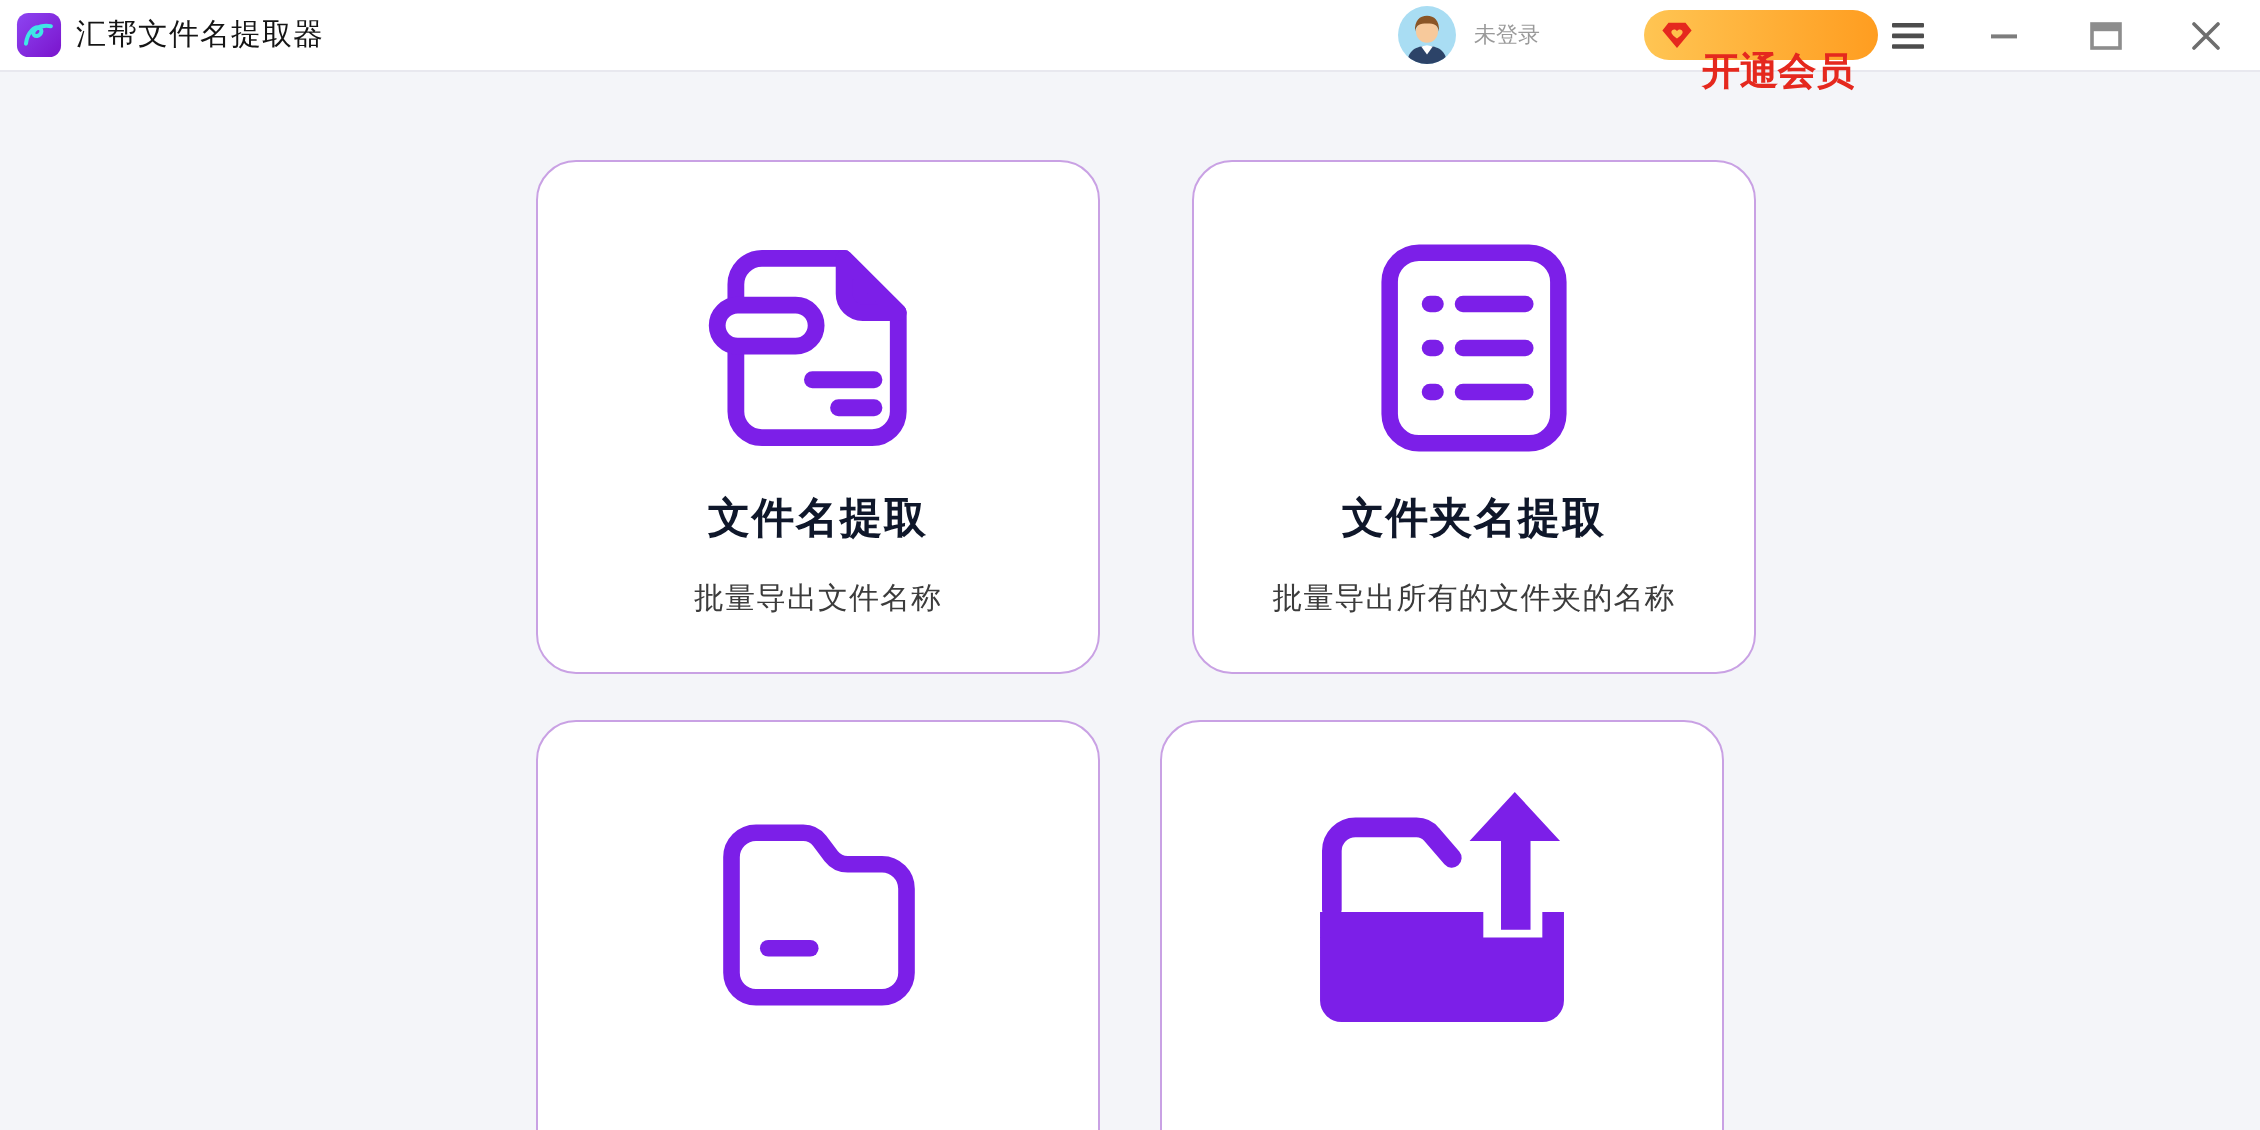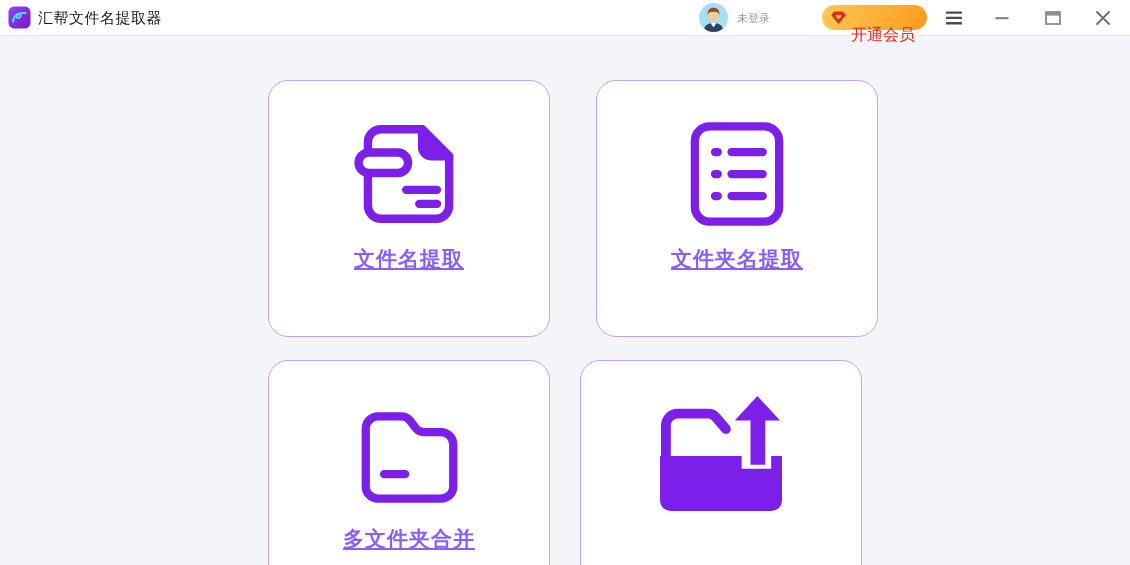--- a/index.html
+++ b/index.html
@@ -25,21 +25,21 @@
     position:absolute; left:737px; top:0; line-height:36px;
     font-size:11px; color:#9a9a9a; cursor:pointer;
   }
   .vip-btn {
     position:absolute; left:822px; top:5px; height:25px; padding:0 12px 0 8px;
     display:flex; align-items:center; gap:4px;
     background:linear-gradient(90deg,#ffc553,#ff9d20);
     border:none; border-radius:13px; cursor:pointer;
   }
   .vip-btn span {
-    font-size:16px; font-weight:normal; color:#e5281e;
+    font-size:19px; font-weight:bold; color:#e5281e;
     font-family:"Liberation Sans", sans-serif;
     margin-top:36px;
   }
   .winbtn {
     position:absolute; top:9px; width:18px; height:18px;
     display:flex; align-items:center; justify-content:center; cursor:pointer;
   }
   .btn-menu { left:945px; }
   .btn-min  { left:993px; }
   .btn-max  { left:1044px; }
@@ -54,21 +54,21 @@
   .card-1 { left:268px; top:80px; }
   .card-2 { left:580px; top:80px;margin-left:16px; }
   .card-3 { left:268px; top:360px; }
   .card-4 { left:580px; top:360px; }
   .card-icon {
     position:absolute; top:33px; left:0; right:0; height:120px;
     display:flex; align-items:center; justify-content:center;
   }
   .card-title {
     position:absolute; top:164px; left:0; width:100%; text-align:center;
-    font-size:21px; font-weight:bold; color:#8b5cf6; letter-spacing:1px;text-decoration:underline;
+    font-size:21px; font-weight:bold; color:#0f172a; letter-spacing:1px;
   }
   .card-sub {
     position:absolute; top:209px; left:0; width:100%; text-align:center;
     font-size:15px; color:#3c3c3c; letter-spacing:0.5px;
   }
 </style>
 </head>
 <body>
 
 <div class="titlebar">
@@ -152,51 +152,52 @@
       <g stroke="#7c1fe8" stroke-width="9" fill="none" stroke-linecap="round" stroke-linejoin="round">
         <path d="M16,26 a14,14 0 0 1 14,-14 H74 L103,41 V94 a14,14 0 0 1 -14,14 H30 a14,14 0 0 1 -14,-14 Z"></path>
         <path d="M74,12 V31 a10,10 0 0 0 10,10 H103 Z" fill="#7c1fe8"></path>
         <rect x="6" y="37" width="53" height="22" rx="11" fill="#ffffff"></rect>
         <path d="M57,77 H90"></path>
         <path d="M71,92 H90"></path>
       </g>
     </svg>
   </div>
   <div class="card-title">文件名提取</div>
+  <div class="card-sub">批量导出文件名称</div>
 </div>
 
 <div class="card card-2">
   <div class="card-icon">
     <svg width="110" height="110" viewBox="0 0 120 120">
       <g stroke="#7c1fe8" stroke-width="9" fill="none" stroke-linecap="round" stroke-linejoin="round">
         <rect x="14" y="8" width="92" height="104" rx="16"></rect>
         <path d="M36,36 h3"></path>
           <path d="M54,36 H88"></path>
         <path d="M36,60 h3"></path>
           <path d="M54,60 H88"></path>
         <path d="M36,84 h3"></path>
           <path d="M54,84 H88"></path>
       </g>
     </svg>
   </div>
   <div class="card-title">文件夹名提取</div>
+  <div class="card-sub">批量导出所有的文件夹的名称</div>
 </div>
 
 <div class="card card-3">
   <div class="card-icon">
     <svg width="105" height="100" viewBox="0 0 120 114">
       <g stroke="#7c1fe8" stroke-width="9.5" fill="none" stroke-linecap="round" stroke-linejoin="round">
         <path d="M10,94 V28 a14,14 0 0 1 14,-14 H51 a12,12 0 0 1 9.4,4.6 L67,27.4
                  a12,12 0 0 0 9.4,4.6 H96 a14,14 0 0 1 14,14 V94 a14,14 0 0 1 -14,14
                  H24 a14,14 0 0 1 -14,-14 Z"></path>
         <path d="M31,80 H55"></path>
       </g>
     </svg>
   </div>
-  <div class="card-title">多文件夹合并</div>
   <div class="card-sub"></div>
 </div>
 
 <div class="card card-4">
   <div class="card-icon">
     <svg width="126" height="120" viewBox="0 0 128 122">
       <path d="M8,62 V32 a12,12 0 0 1 12,-12 H51 a10,10 0 0 1 7.8,3.7 L69,35.5" fill="none" stroke="#7c1fe8" stroke-width="10" stroke-linecap="round" stroke-linejoin="round"></path>
       <path d="M2,63 H85 V76 H115 V63 H126 V108 a11,11 0 0 1 -11,11 H13
                a11,11 0 0 1 -11,-11 Z" fill="#7c1fe8"></path>
       <path d="M101,2 L124,27 H109 V72 H94 V27 H78 Z" fill="#7c1fe8"></path>

